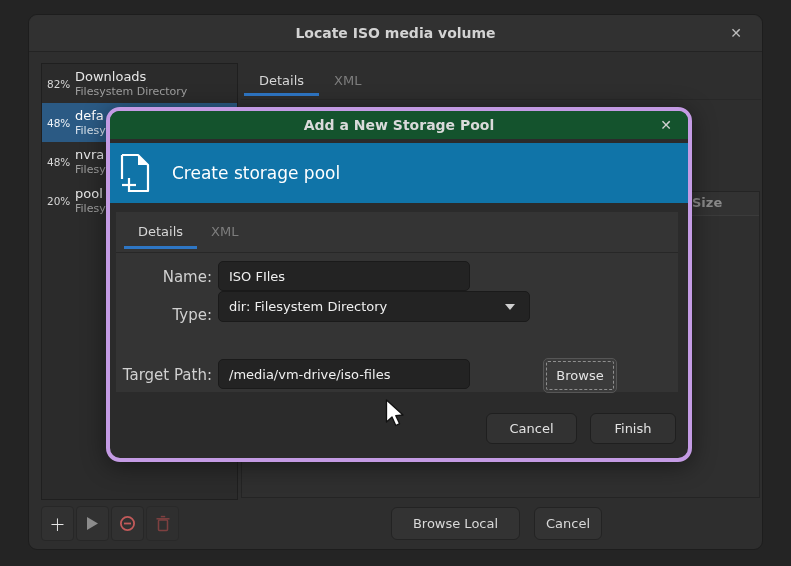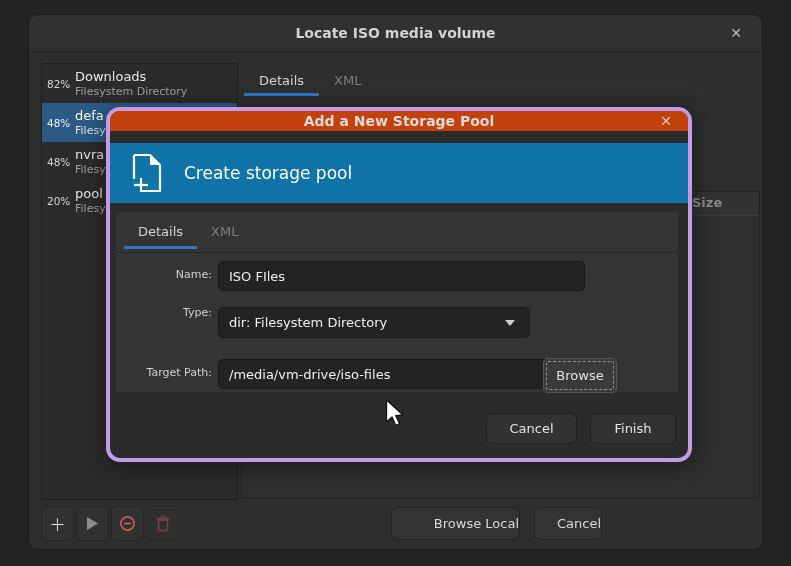--- a/index.html
+++ b/index.html
@@ -43,44 +43,44 @@
 
   
   .tool-btn { position:absolute; top:491px; width:33px; height:35px; background:#313131;
     border:1px solid #272727; border-radius:4px; display:flex; align-items:center; justify-content:center; }
   #tb-add { left:12px; color:#e6e6e6; font-size:19px; font-weight:300; }
   #tb-start { left:47px; }
   #tb-stop { left:82px; }
   #tb-del { left:117px; opacity:.62; }
 
   .foot-btn { position:absolute; top:492px; height:33px; background:#333333; border:1px solid #232323;
-    border-radius:6px; font-size:13px; color:#d9d9d9; display:flex; align-items:center; justify-content:flex-end; }
+    border-radius:6px; font-size:13px; color:#d9d9d9; display:flex; align-items:center; justify-content:center; }
   #btn-browse-local { left:362px; width:129px; }
   #btn-main-cancel { left:505px; width:68px; }
   #btn-choose-volume { left:588px; width:145px; color:#6b6b6b; }
 
   
   #dialog { position:absolute; left:106px; top:107px; width:586px; height:355px;
     background:#2b2b2b; border:4px solid #c49be4; border-radius:14px;
     box-shadow:0 4px 24px rgba(0,0,0,.45); }
-  #dlg-titlebar { position:relative; height:20px; display:flex; align-items:center; justify-content:center;
-    background:#c2410c; border-radius:9px 9px 0 0; }
+  #dlg-titlebar { position:relative; height:28px; display:flex; align-items:center; justify-content:center;
+    background:#14532d; border-radius:9px 9px 0 0; }
   #dlg-titlebar .title { font-size:14px; font-weight:bold; color:#dadada; }
   #dlg-titlebar .close { position:absolute; right:16px; top:50%; transform:translateY(-50%);
     color:#d2d2d2; font-size:14px; }
   #banner { position:absolute; left:0; top:32px; width:100%; height:60px; background:#1074a8;
-    display:flex; align-items:center; padding-left:20px; }
+    display:flex; align-items:center; padding-left:8px; }
   #banner .btxt { font-size:17px; color:#ffffff; margin-left:20px; }
 
   #dlg-panel { position:absolute; left:6px; top:101px; width:562px; height:180px; background:#343434; }
   #dlg-panel .tabbar { height:41px; border-bottom:1px solid #272727; padding-left:8px; }
   #dlg-panel .tab { padding:12px 14px 9px 14px; }
 
-  .frm-label { position:absolute; left:0; width:96px; text-align:right; font-size:11px; color:#d0d0d0; }
-  .frm-input { position:absolute; left:102px; width:367px; height:30px; background:#232323;
+  .frm-label { position:absolute; left:0; width:96px; text-align:right; font-size:15px; color:#d0d0d0; }
+  .frm-input { position:absolute; left:102px; width:252px; height:30px; background:#232323;
     border:1px solid #1a1a1a; border-radius:5px; color:#f0f0f0; font-size:13px;
     font-family:"DejaVu Sans", sans-serif; padding:0 10px; }
   .combo { position:absolute; left:102px; width:312px; height:31px; background:#232323;
     border:1px solid #1a1a1a; border-radius:5px; display:flex; align-items:center;
     padding:0 10px; font-size:13px; color:#efefef; }
   .combo .caret { position:absolute; right:14px; width:0; height:0;
     border-left:5px solid transparent; border-right:5px solid transparent; border-top:6px solid #cfcfcf; }
 
   #btn-browse { position:absolute; left:427px; top:146px; width:74px; height:35px; background:#3b3b3b;
     border:1px solid #565656; border-radius:5px; outline:1px dashed #8f8f8f; outline-offset:-4px;
@@ -189,21 +189,21 @@
     <span class="btxt">Create storage pool</span>
   </div>
 
   <div id="dlg-panel">
     <div class="tabbar"><span class="tab active">Details</span><span class="tab">XML</span></div>
 
     <span class="frm-label" style="top:56px;">Name:</span>
     <input class="frm-input" style="top: 49px;" value="ISO FIles">
 
     <span class="frm-label" style="top:94px;">Type:</span>
-    <div class="combo" style="top:95px;">
+    <div class="combo" style="top:79px;">
       <span>dir: Filesystem Directory</span>
       <span class="caret"></span>
     </div>
 
     <span class="frm-label" style="top:154px; left:-4px; width:100px;">Target Path:</span>
     <input class="frm-input" style="top: 147px;" value="/media/vm-drive/iso-files">
     <div id="btn-browse">
       <span>Browse</span>
     </div>
   </div>

